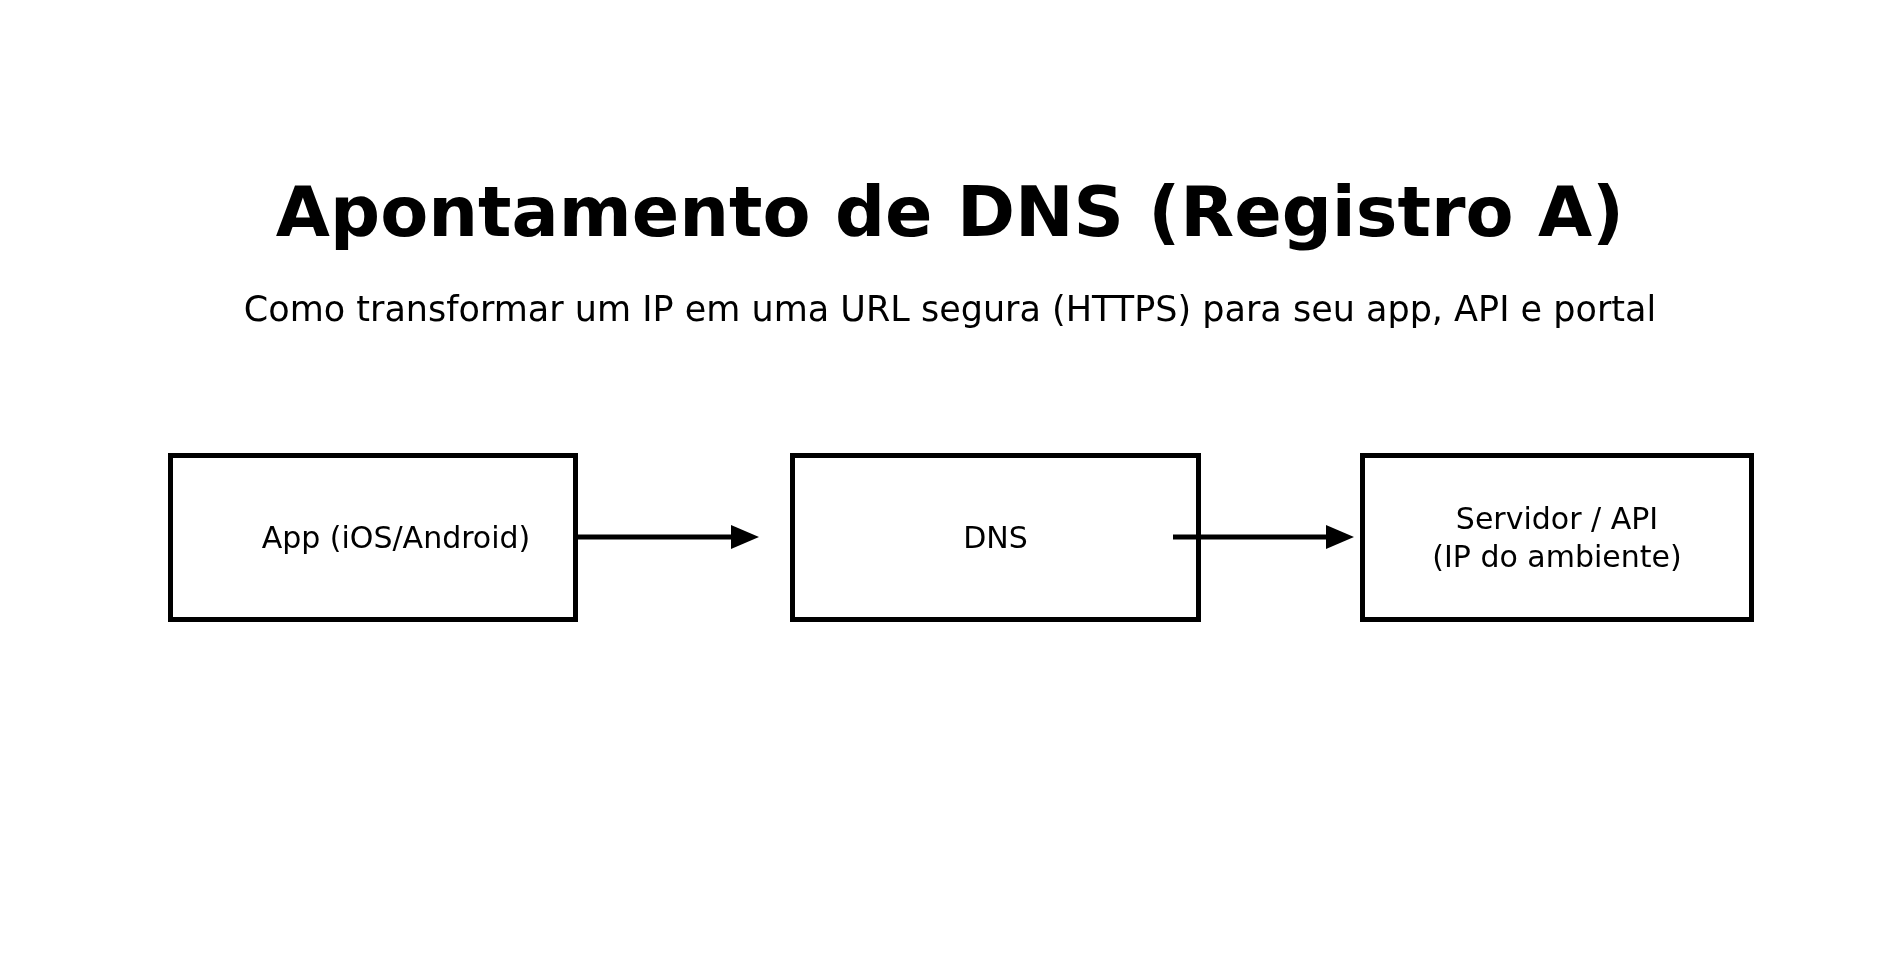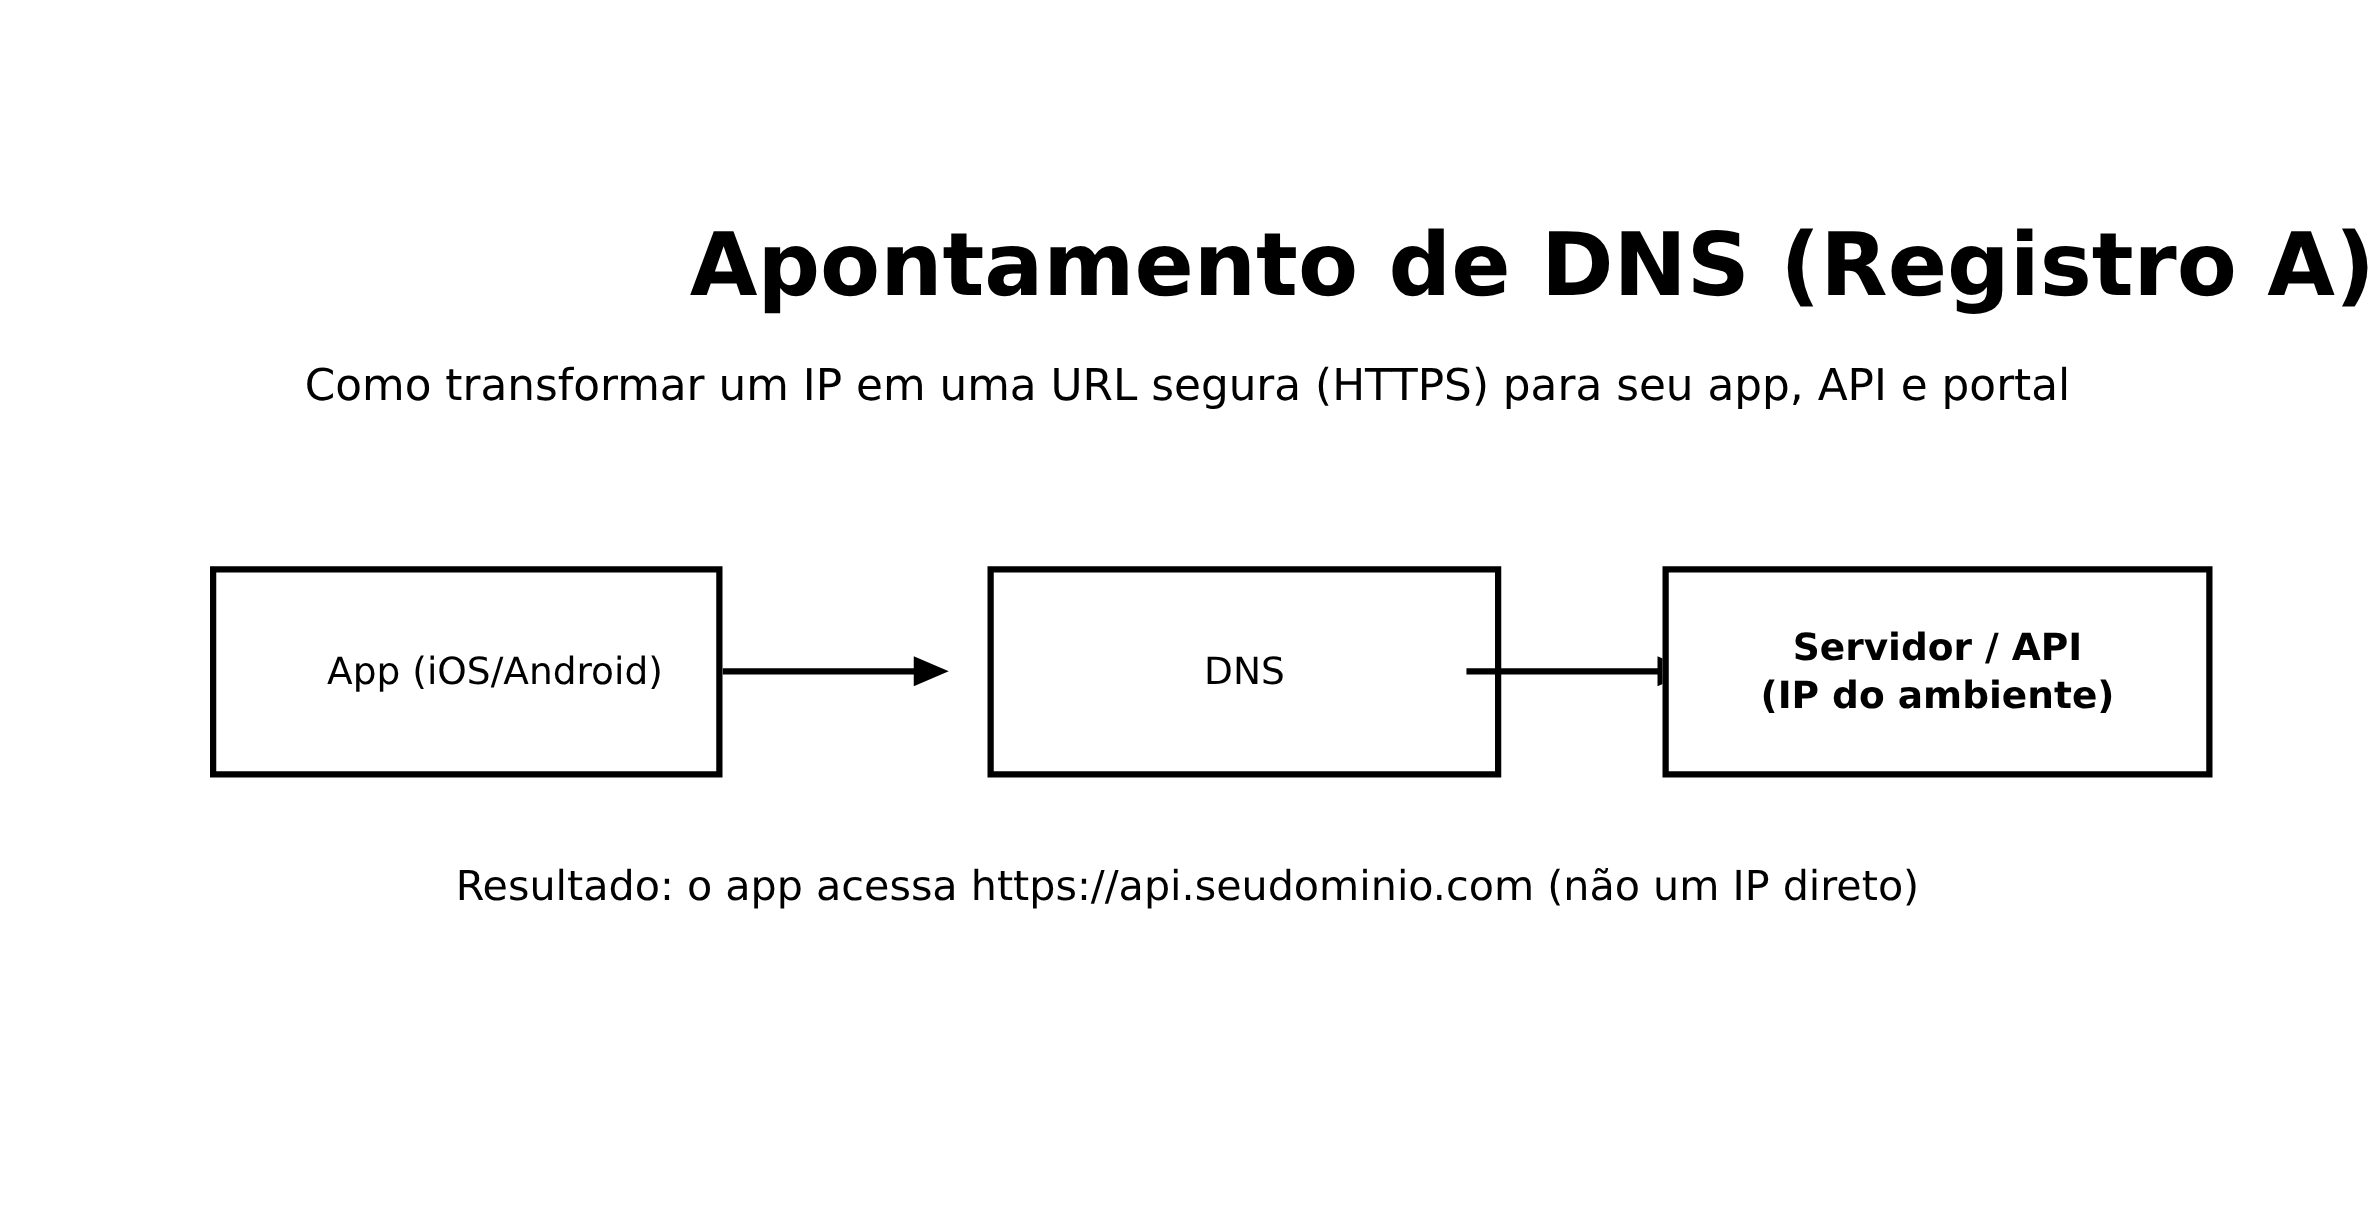--- a/index.html
+++ b/index.html
@@ -12,21 +12,21 @@
     height: 964px;
     background: #ffffff;
     overflow: hidden;
   }
 
   .diagram-title {
     position: absolute;
     top: 177px;
     left: 0;
     width: 1900px;
-    text-align: right;
+    text-align: center;
     font-size: 70px;
     font-weight: bold;
     line-height: 1;
     color: #000000;
     white-space: nowrap;
   }
 
   .diagram-subtitle {
     position: absolute;
     top: 292px;
@@ -52,21 +52,21 @@
     text-align: center;
     font-size: 30px;
     line-height: 38px;
     color: #000000;
   }
   .node-box .box-line { white-space: nowrap; }
   .node-box .box-line:empty { display: none; }
 
   .node-app    { left: 168px;  width: 410px; padding-left: 46px; }
   .node-dns    { left: 762px;  width: 411px; margin-left: 28px; }
-  .node-server { left: 1330px; width: 440px; font-weight: bold; }
+  .node-server { left: 1360px; width: 394px; }
 
   .arrow {
     position: absolute;
     top: 517px;
     width: 184px;
     height: 40px;
   }
   .arrow-1 { left: 578px; }
   .arrow-2 { left: 1173px; }
   .arrow svg { display: block; width: 100%; height: 100%; }
@@ -113,15 +113,14 @@
       <line x1="0" y1="20" x2="158" y2="20" stroke="#000000" stroke-width="5"></line>
       <polygon points="153,8 181,20 153,32" fill="#000000"></polygon>
     </svg>
   </div>
 
   <div class="node-box node-server">
     <span class="box-line">Servidor / API</span>
     <span class="box-line">(IP do ambiente)</span>
   </div>
 
-  <div class="result-caption">Resultado: o app acessa https://api.seudominio.com (não um IP direto)</div>
 
 </div>
 
 </body></html>

